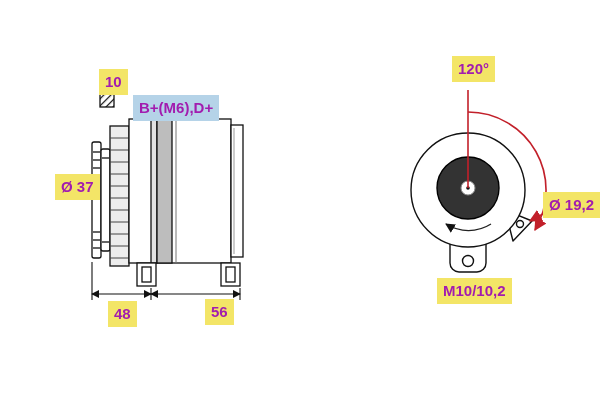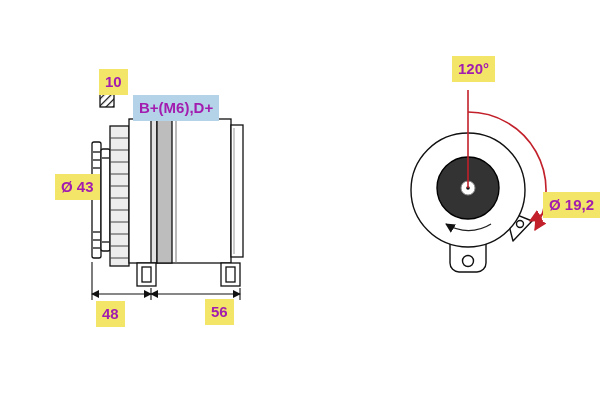--- a/index.html
+++ b/index.html
@@ -130,24 +130,25 @@
       <path d="M 468 112 A 78 78 0 0 1 535 230" stroke="#c2202a" stroke-width="1.6" marker-end="url(#ar)"></path>
 
       <line x1="554" y1="208" x2="530" y2="221" stroke="#c2202a" stroke-width="1.6" marker-end="url(#ar)"></line>
     </g>
   </svg>
 
   <div class="lbl yellow" style="left:99px;top:69px;">10</div>
 
   <div class="lbl blue" style="left:133px;top:95px;">B+(M6),D+</div>
 
-  <div class="lbl yellow" style="left:55px;top:174px;">Ø 43</div>
+  <div class="lbl yellow" style="left:55px;top:174px;">Ø 37</div>
 
-  <div class="lbl yellow" style="left:96px;top:301px;">48</div>
+  <div class="lbl yellow" style="left:108px;top:301px;">48</div>
 
   <div class="lbl yellow" style="left:205px;top:299px;">56</div>
 
   <div class="lbl yellow" style="left:452px;top:56px;">120°</div>
 
   <div class="lbl yellow" style="left:543px;top:192px;">Ø 19,2</div>
 
+  <div class="lbl yellow" style="left:437px;top:278px;">M10/10,2</div>
 
 </div>
 
 </body></html>

